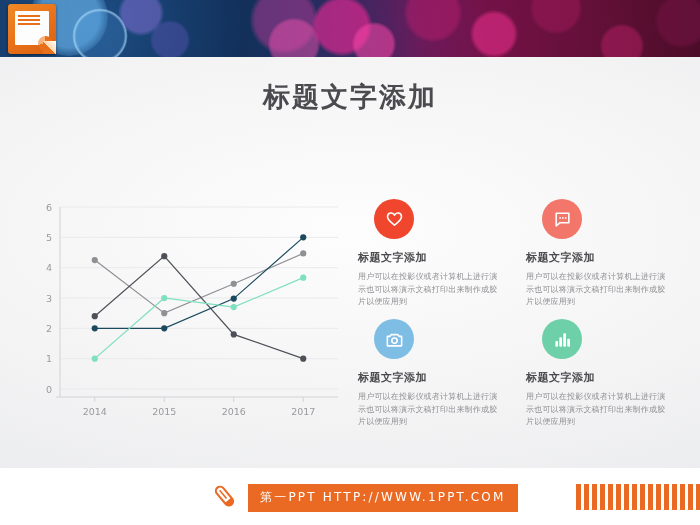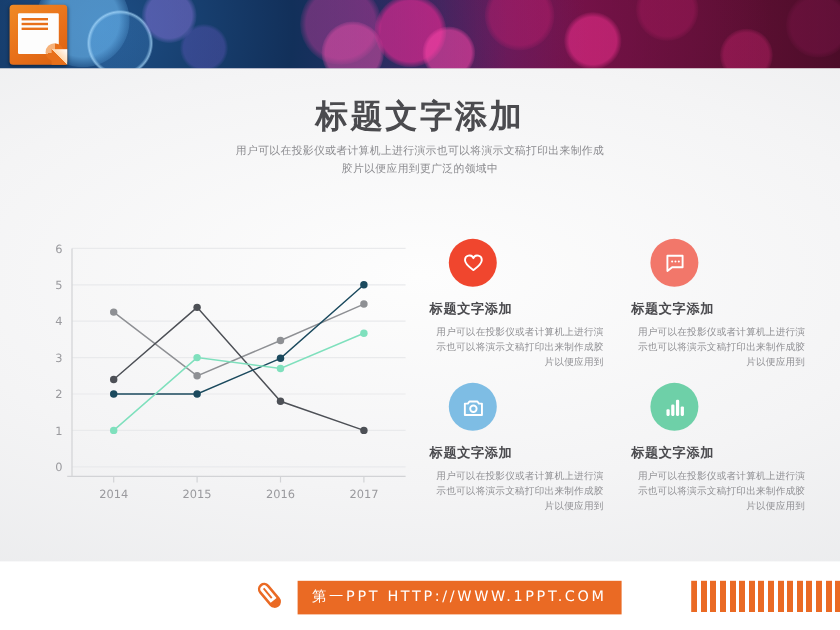--- a/index.html
+++ b/index.html
@@ -108,21 +108,21 @@
     width:40px; height:40px; border-radius:50%;
     display:flex; align-items:center; justify-content:center;
     margin-left:16px;
   }
   .feat-title{
     margin-top:11px; font-size:11px; font-weight:bold;
     color:#4b4b4f; letter-spacing:.5px;
   }
   .feat-desc{
     margin-top:6px; font-size:8px; line-height:12.5px;
-    color:#8f8f93; letter-spacing:.2px; width:145px;text-align:right;
+    color:#8f8f93; letter-spacing:.2px; width:145px;
   }
 
   
   #footer{
     position:absolute; left:0; top:468px; width:700px; height:57px;
     background:#ffffff;
   }
   #footer-inner{
     position:absolute; left:0; top:50%; transform:translateY(-50%);
     width:700px; height:26px;
@@ -166,24 +166,20 @@
     <div class="pie"></div>
     <div class="fold"></div>
   </div>
 
 </div>
 
 <div id="slide">
 
   <div id="title">标题文字添加</div>
 
-  <div id="subtitle">
-    <span>用户可以在投影仪或者计算机上进行演示也可以将演示文稿打印出来制作成</span>
-    <span>胶片以便应用到更广泛的领域中</span>
-  </div>
 
   <div id="chart-block">
     <svg id="chart-svg" width="320" height="230" viewBox="0 0 320 230">
       <g id="grid-group">
           <line x1="34" y1="192" x2="312" y2="192" class="gridline"></line>
           <line x1="34" y1="161.66666666666666" x2="312" y2="161.66666666666666" class="gridline"></line>
           <line x1="34" y1="131.33333333333334" x2="312" y2="131.33333333333334" class="gridline"></line>
           <line x1="34" y1="101" x2="312" y2="101" class="gridline"></line>
           <line x1="34" y1="70.66666666666667" x2="312" y2="70.66666666666667" class="gridline"></line>
           <line x1="34" y1="40.33333333333334" x2="312" y2="40.33333333333334" class="gridline"></line>

